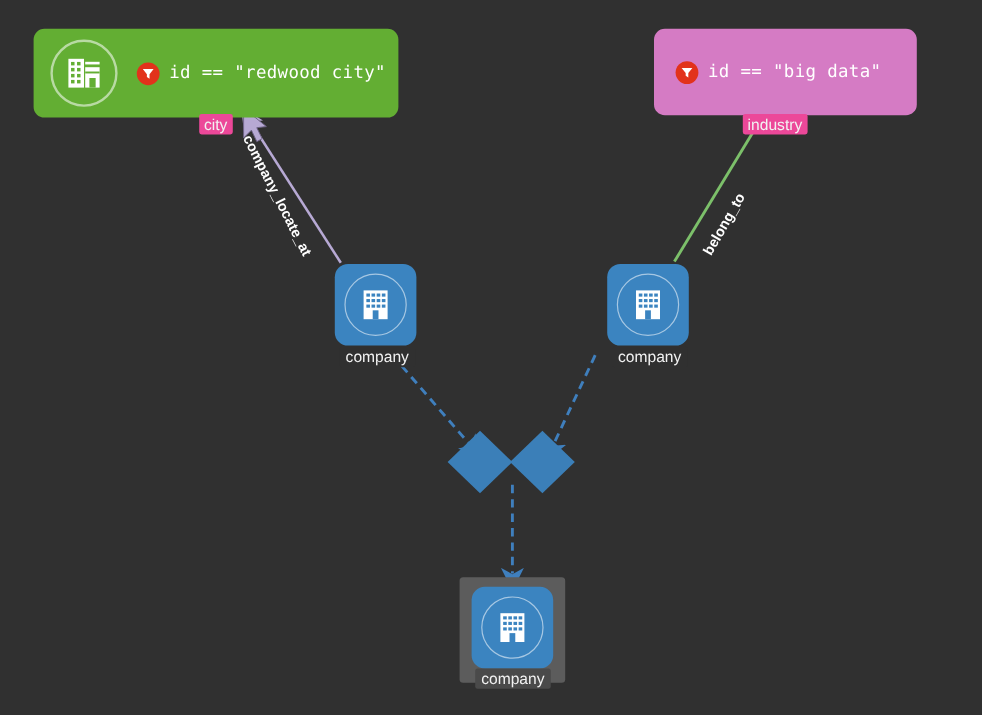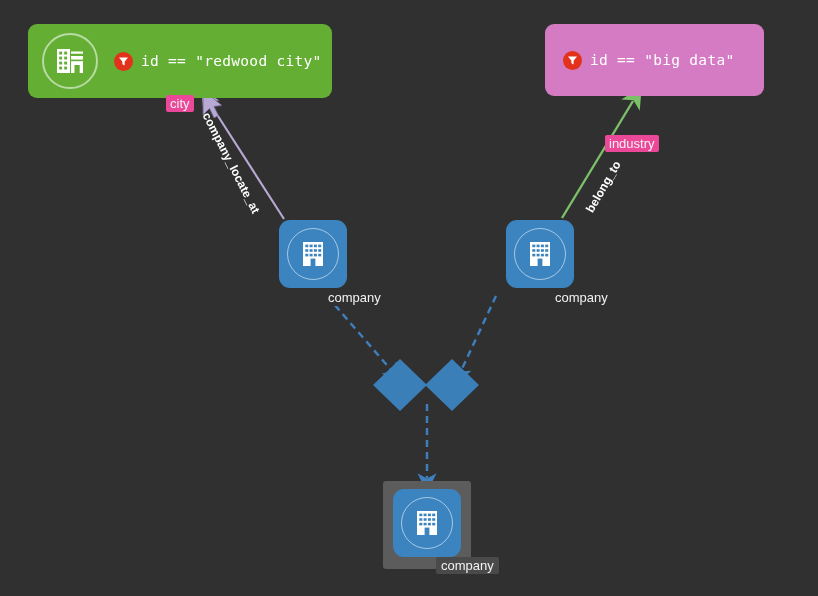--- a/index.html
+++ b/index.html
@@ -59,21 +59,21 @@
   .anchor-label{
     position:absolute;
     color:#f2f2f2;
     font-size:13px;
     background:#ec4899;
     padding:1px 4px;
     border-radius:2px;
     white-space:nowrap;
   }
   .lbl-city{left:166px;top:95px;}
-  .lbl-industry{left:605px;top:95px;margin-top:40px;}
+  .lbl-industry{left:619px;top:95px;}
 
   
   .node{
     position:absolute;
     width:68px;height:68px;
     border-radius:11px;
     background:#3b84c0;
     display:flex;align-items:center;justify-content:center;
   }
   .node .ring{
@@ -83,21 +83,20 @@
   }
   .node-label{
     position:absolute;
     color:#f2f2f2;
     font-size:13px;
     background:#303030;
     padding:1px 5px;
     border-radius:2px;
     white-space:nowrap;
     text-align:center;
-    margin-left:40px;
   }
   #node-company-left{left:279px;top:220px;}
   #label-company-left{left:283px;top:289px;}
   #node-company-right{left:506px;top:220px;}
   #label-company-right{left:510px;top:289px;}
 
   
   .selection-halo{
     position:absolute;
     left:383px;top:481px;width:88px;height:88px;

